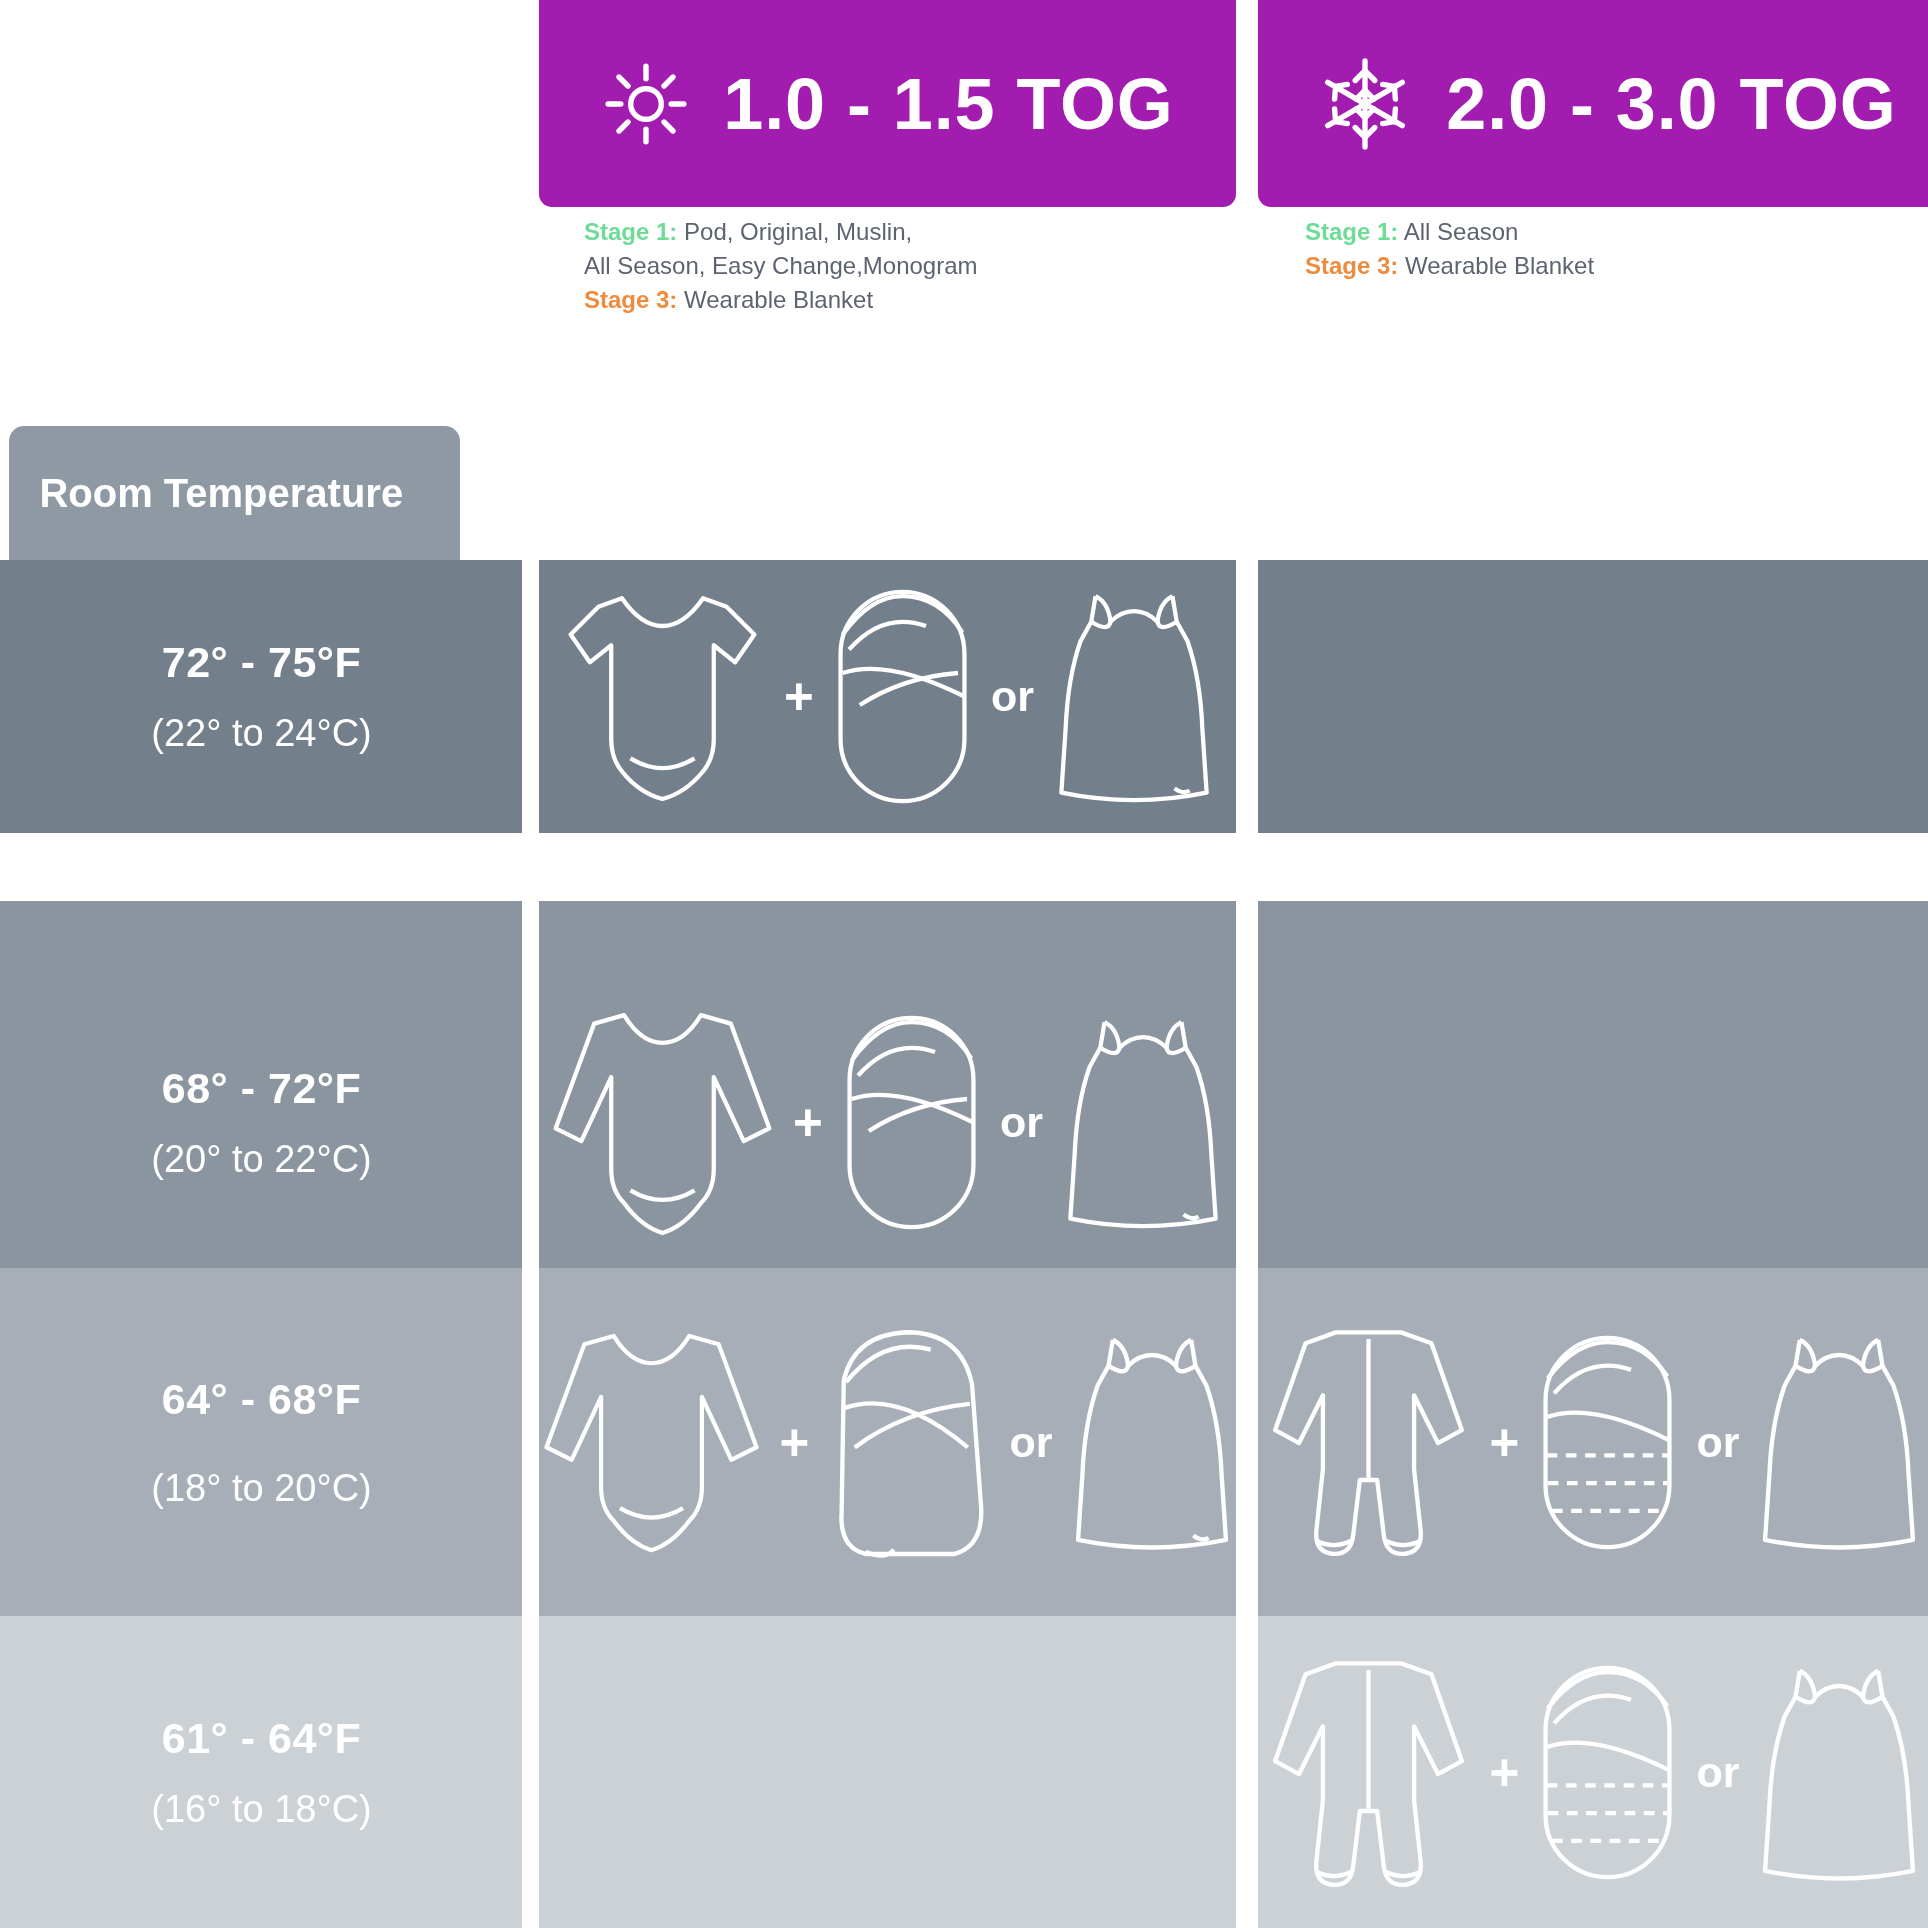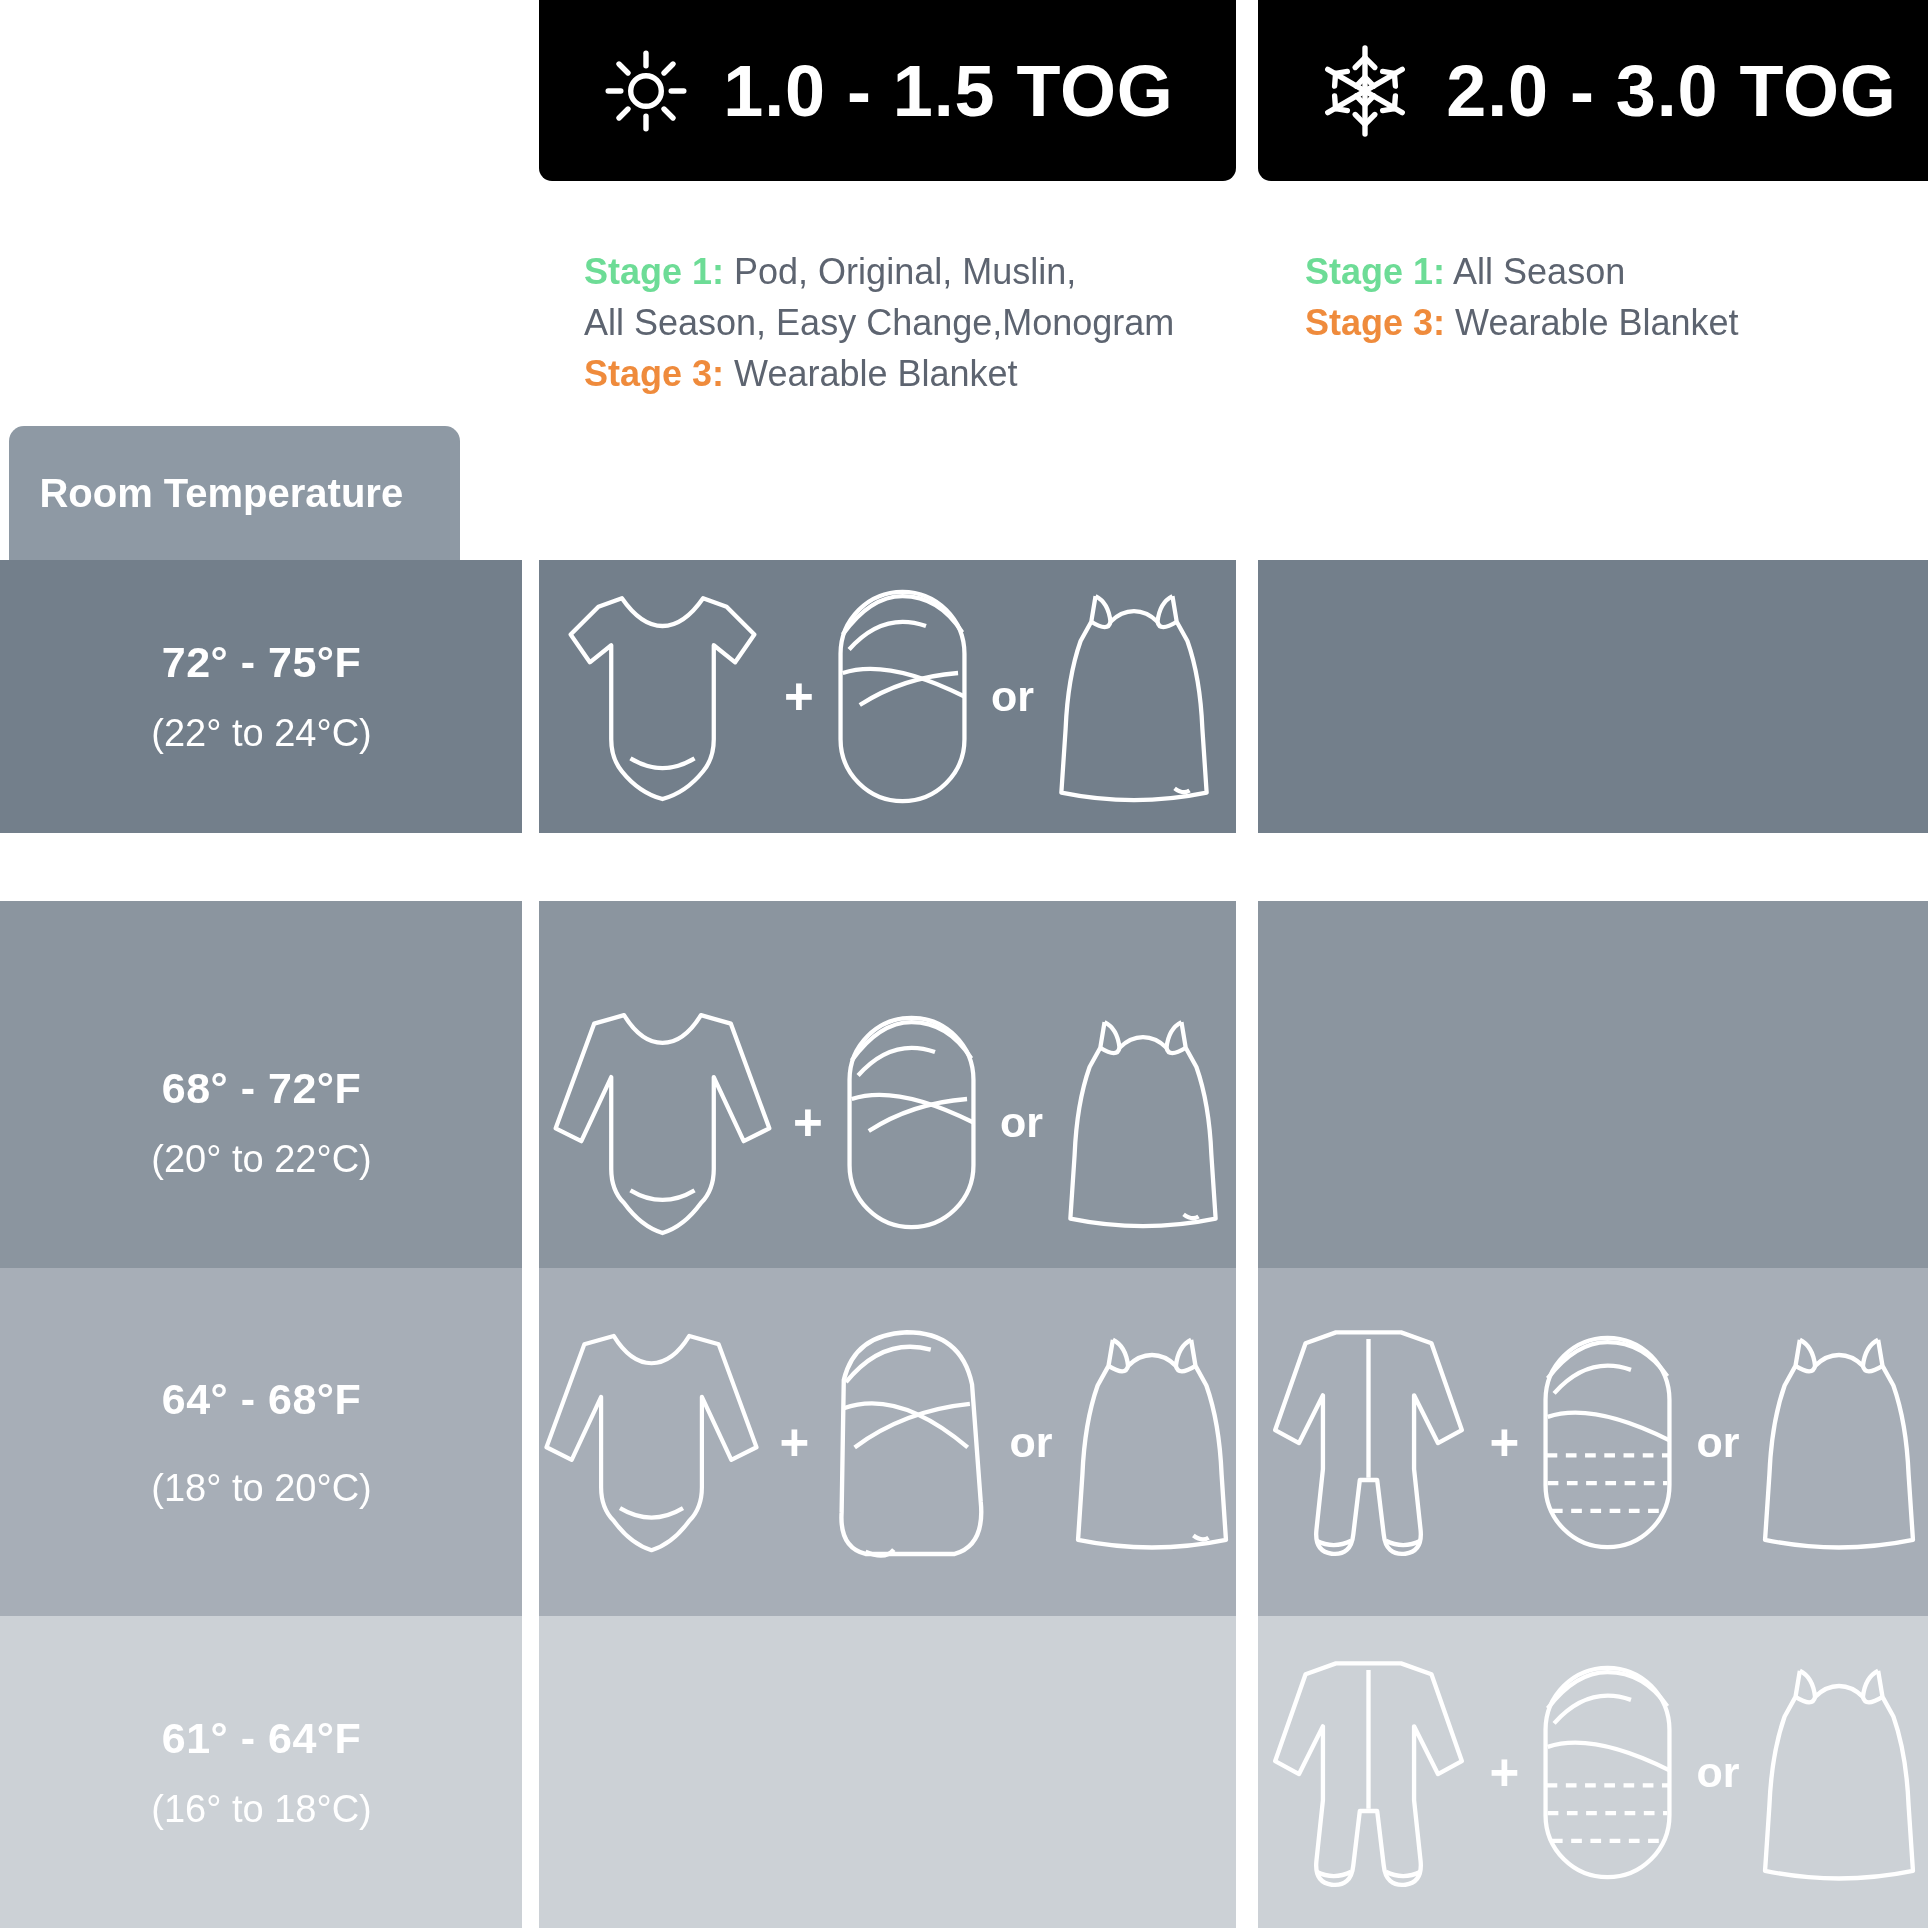--- a/index.html
+++ b/index.html
@@ -19,22 +19,22 @@
   .header-row {
     position: absolute;
     top: 0;
     left: 0;
     width: 1928px;
     height: 433px;
   }
   .tog-banner {
     position: absolute;
     top: 0;
-    height: 181px;
-    background: #000000;
+    height: 207px;
+    background: #a21caf;
     border-bottom-left-radius: 13px;
     border-bottom-right-radius: 13px;
     display: flex;
     align-items: center;
     justify-content: center;
     gap: 32px;
     color: #ffffff;
   }
   .tog-banner.warm { left: 539px; width: 697px; }
   .tog-banner.cold { left: 1258px; width: 697px; border-bottom-right-radius: 0; }
@@ -44,24 +44,23 @@
     font-weight: bold;
     letter-spacing: 0.9px;
     white-space: nowrap;
   }
 
   .icon-svg { display: block; }
 
   
   .legend {
     position: absolute;
-    font-size: 36px;
+    font-size: 24px;
     line-height: 1.42;
     color: #5d6470;
-    margin-top: 31px;
   }
   .legend.warm { left: 584px; top: 215px; width: 659px; }
   .legend.cold { left: 1305px; top: 215px; width: 603px; }
   .legend .line { white-space: nowrap; }
   .stage1 { color: #6ddc96; font-weight: bold; }
   .stage2 { color: #b07ec0; font-weight: bold; }
   .stage3 { color: #ef8b3c; font-weight: bold; }
 
   
   .table {

